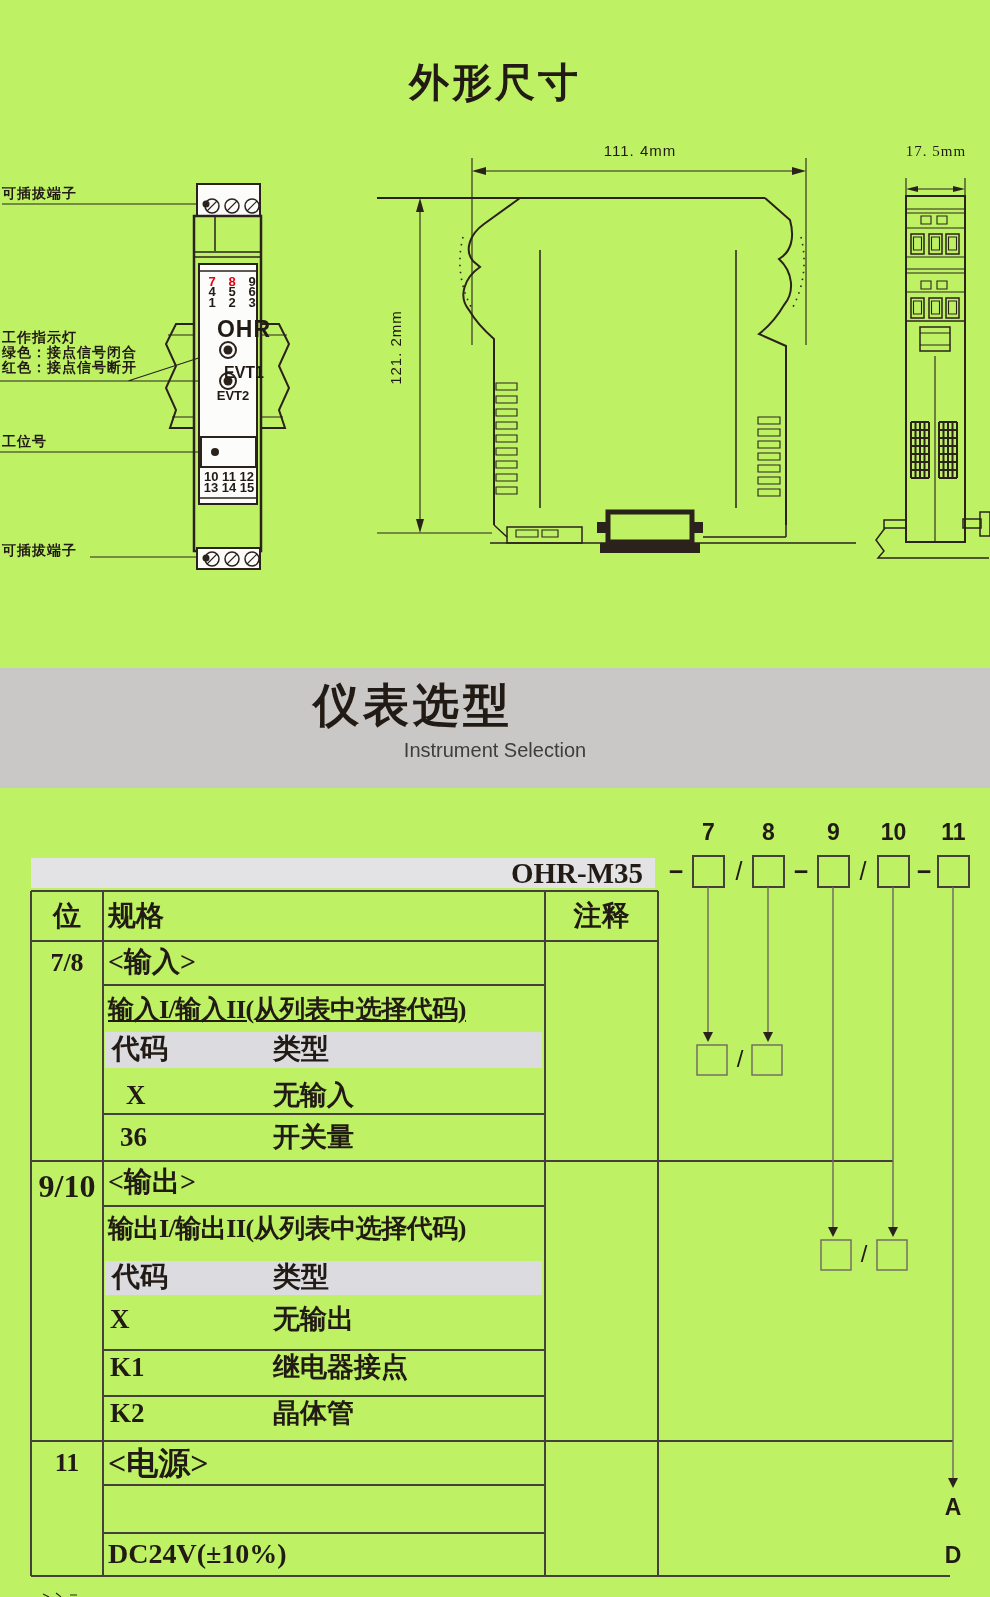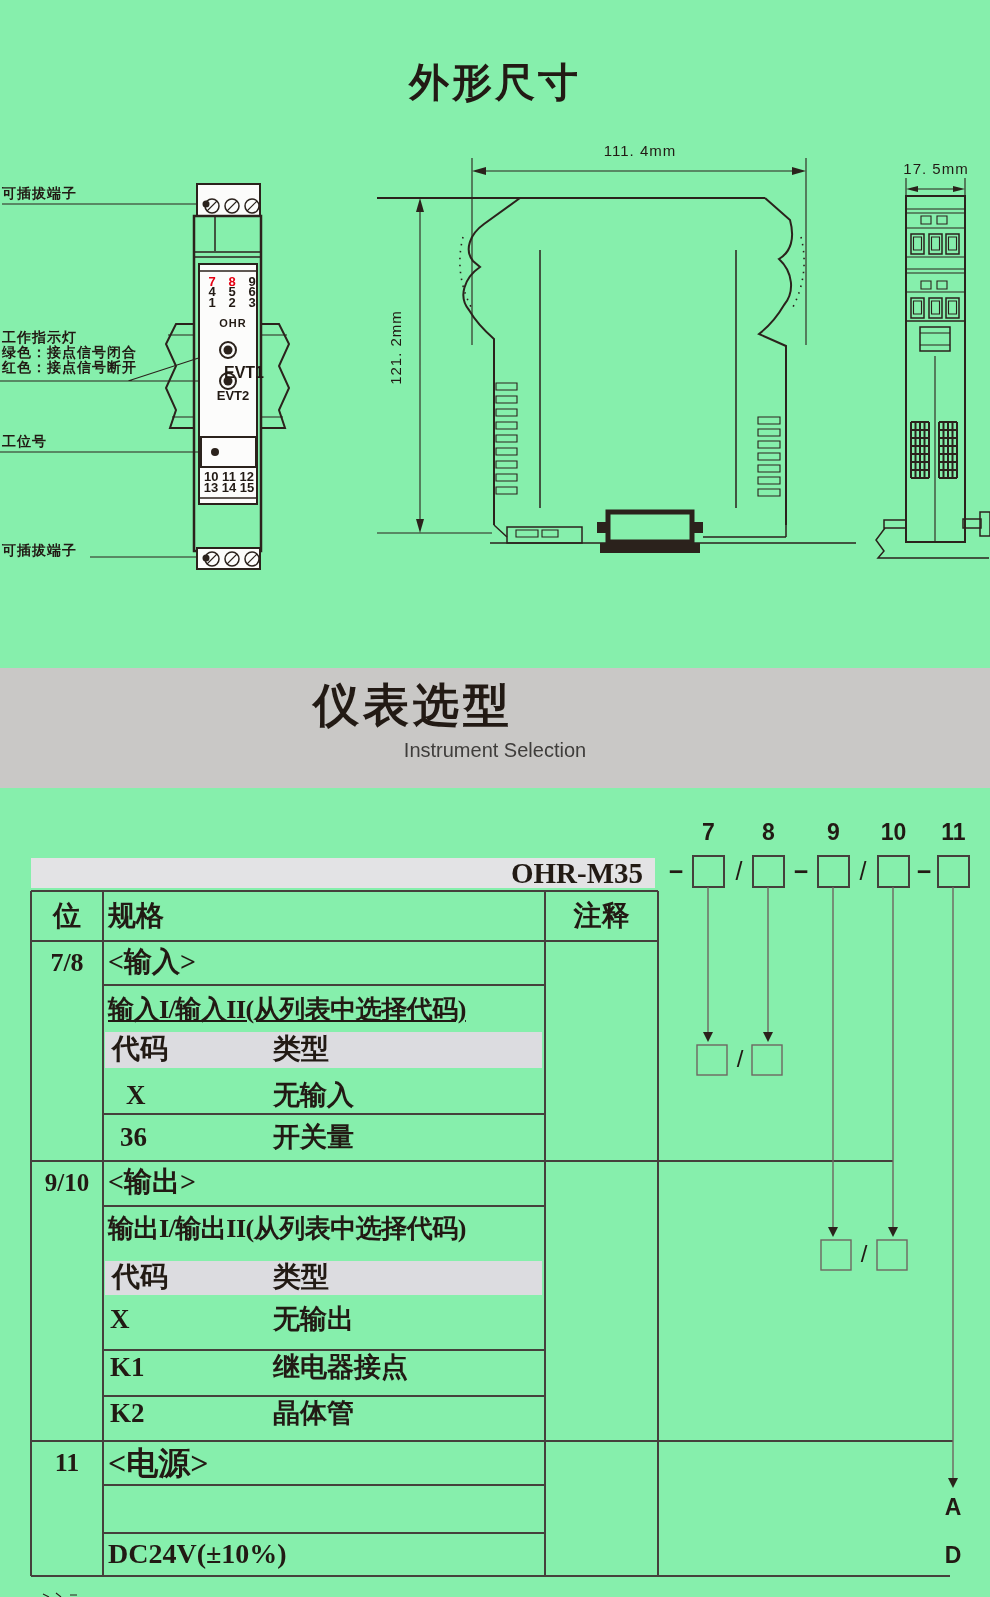--- a/index.html
+++ b/index.html
@@ -1,16 +1,16 @@
 <!DOCTYPE html>
 <html><head>
 <meta charset="utf-8">
 <style>
   html,body{margin:0;padding:0;}
-  .page{position:relative;width:990px;height:1597px;background:#86efac;overflow:hidden;
+  .page{position:relative;width:990px;height:1597px;background:#bef264;overflow:hidden;
         font-family:"Liberation Sans",sans-serif;color:#221a14;}
   .t{position:absolute;white-space:nowrap;line-height:1;}
   .sans{font-family:"Liberation Sans",sans-serif;}
   .serif{font-family:"Liberation Serif",serif;font-weight:bold;}
   .b{font-weight:bold;}
   .ctr{text-align:center;}
   .lbl{font-size:14px;font-weight:bold;letter-spacing:1px;}
   .dim{font-size:15px;letter-spacing:1px;}
   .banner{position:absolute;left:0;top:668px;width:990px;height:120px;background:#c9c8c6;}
   .band{position:absolute;background:#e3e3e5;}
@@ -195,29 +195,29 @@
       <span>4</span>
       <span>5</span>
       <span>6</span>
     </div>
     <div class="termrow">
       <span>1</span>
       <span>2</span>
       <span>3</span>
     </div>
   </div>
-  <div class="t ctr b" style="left:197px;top:318px;width:72px;font-size:11px;letter-spacing:1px;">OHR</div>
+  <div class="t ctr b" style="left:197px;top:318px;width:72px;font-size:23px;letter-spacing:1px;padding-left:11px;">OHR</div>
   <div class="t ctr b" style="left:202px;top:365px;width:62px;font-size:16px;text-align:right;">EVT1</div>
   <div class="t ctr b" style="left:202px;top:389px;width:62px;font-size:13px;">EVT2</div>
   <div class="t ctr b" style="left:198px;top:470px;width:62px;font-size:13px;">10 11 12</div>
   <div class="t ctr b" style="left:198px;top:481px;width:62px;font-size:13px;">13 14 15</div>
 
   <div class="t ctr dim" style="left:575px;top:143px;width:130px;">111. 4mm</div>
   <div class="t ctr dim" style="left:350px;top:340px;width:90px;transform:rotate(-90deg);">121. 2mm</div>
-  <div class="t ctr dim" style="left:901px;top:161px;width:70px;">17. 5mm</div>
+  <div class="t ctr dim" style="left:901px;top:144px;width:70px;font-family:Liberation Serif, serif;">17. 5mm</div>
 
   <div class="t ctr b sans" style="left:0;top:682px;width:826px;font-size:46px;letter-spacing:4px;">仪表选型</div>
   <div class="t ctr sans" style="left:0;top:740px;width:990px;font-size:20px;color:#3f3d3b;">Instrument Selection</div>
 
   <div class="t serif" style="left:511px;top:859px;font-size:29px;">OHR-M35</div>
 
   <div class="t ctr b sans" style="left:662px;top:856px;width:28px;height:31px;line-height:31px;font-size:25px;">−</div>
   <div class="t ctr sans" style="left:728px;top:859px;width:22px;font-size:25px;">/</div>
   <div class="t ctr b sans" style="left:787px;top:856px;width:28px;height:31px;line-height:31px;font-size:25px;">−</div>
   <div class="t ctr sans" style="left:852px;top:859px;width:22px;font-size:25px;">/</div>
@@ -237,21 +237,21 @@
   <div class="t ctr serif" style="left:31px;top:950px;width:72px;font-size:26px;">7/8</div>
   <div class="t serif" style="left:108px;top:948px;font-size:28px;">&lt;输入&gt;</div>
   <div class="t serif" style="left:108px;top:997px;font-size:26px;letter-spacing:-0.5px;text-decoration:underline;">输入I/输入II(从列表中选择代码)</div>
   <div class="t serif" style="left:112px;top:1035px;font-size:28px;">代码</div>
   <div class="t serif" style="left:273px;top:1035px;font-size:28px;">类型</div>
   <div class="t serif" style="left:126px;top:1082px;font-size:27px;">X</div>
   <div class="t serif" style="left:273px;top:1082px;font-size:27px;">无输入</div>
   <div class="t serif" style="left:120px;top:1124px;font-size:27px;">36</div>
   <div class="t serif" style="left:273px;top:1124px;font-size:27px;">开关量</div>
 
-  <div class="t ctr serif" style="left:31px;top:1170px;width:72px;font-size:25px;">9/10</div>
+  <div class="t ctr serif" style="left:31px;top:1170px;width:72px;font-size:32px;">9/10</div>
   <div class="t serif" style="left:108px;top:1168px;font-size:28px;">&lt;输出&gt;</div>
   <div class="t serif" style="left:108px;top:1216px;font-size:26px;letter-spacing:-0.5px;">输出I/输出II(从列表中选择代码)</div>
   <div class="t serif" style="left:112px;top:1263px;font-size:28px;">代码</div>
   <div class="t serif" style="left:273px;top:1263px;font-size:28px;">类型</div>
   <div class="t serif" style="left:110px;top:1306px;font-size:27px;">X</div>
   <div class="t serif" style="left:273px;top:1306px;font-size:27px;">无输出</div>
   <div class="t serif" style="left:110px;top:1354px;font-size:27px;">K1</div>
   <div class="t serif" style="left:273px;top:1354px;font-size:27px;">继电器接点</div>
   <div class="t serif" style="left:110px;top:1400px;font-size:27px;">K2</div>
   <div class="t serif" style="left:273px;top:1400px;font-size:27px;">晶体管</div>

